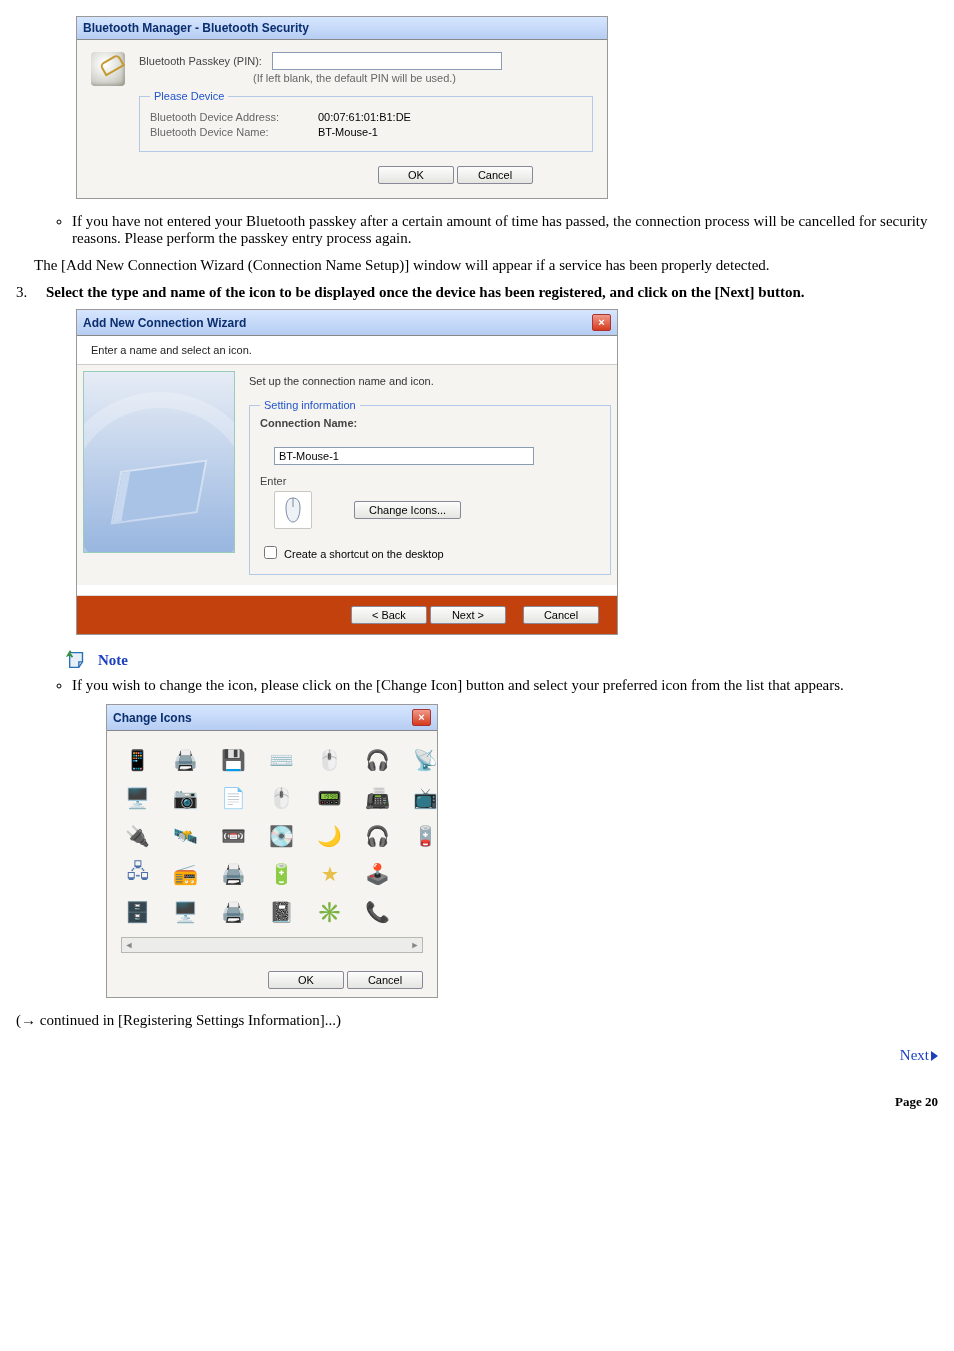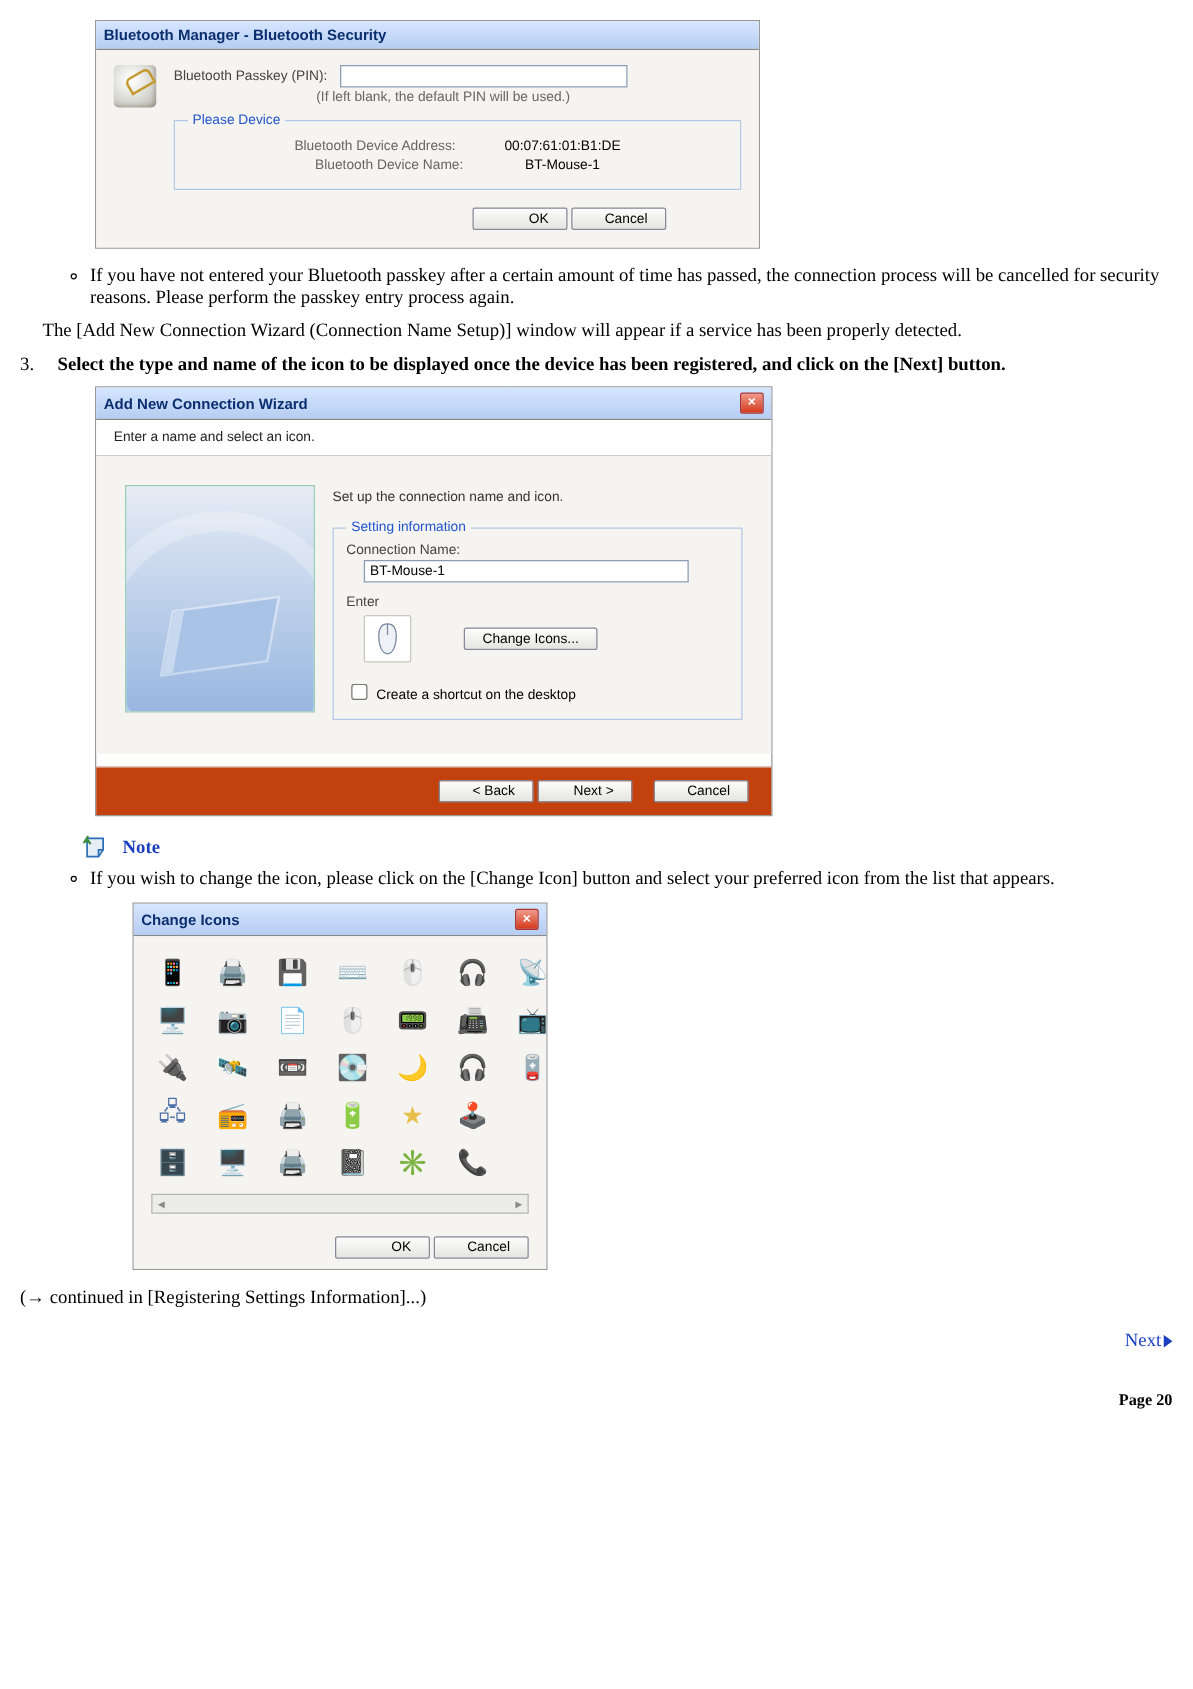--- a/index.html
+++ b/index.html
@@ -43,41 +43,42 @@
     border-radius: 2px;
     cursor: pointer;
   }
   .panel-body { padding: 12px 14px 14px 14px; background: #f5f4f0; }
   fieldset.group {
     border: 1px solid #b4c9e6;
     padding: 6px 10px 10px 10px;
     margin: 4px 0;
   }
   fieldset.group legend { color: #2255cc; font-size: 11px; padding: 0 4px; }
-  .kv { display: flex; gap: 8px; margin: 3px 0; justify-content: center; }
+  .kv { display: flex; gap: 8px; margin: 3px 0; }
   .kv .k { width: 160px; color: #666; }
   .input {
     border: 1px solid #8a9bb3;
     background: #fff;
     height: 18px;
     box-sizing: border-box;
     padding: 0 4px;
     font-family: Tahoma, sans-serif;
     font-size: 11px;
   }
   .btn {
     border: 1px solid #889;
     background: linear-gradient(#fdfdfd,#e4e4e0);
     padding: 2px 14px;
     font-family: Tahoma, sans-serif;
     font-size: 11px;
     border-radius: 2px;
     cursor: pointer;
     display: inline-block;
     min-width: 46px;
+    text-align: center;
   }
   .btnrow { text-align: right; margin-top: 10px; }
   .keyicon {
     width: 34px; height: 34px; border-radius: 4px;
     background: radial-gradient(circle at 40% 35%, #fff 5%, #d6d6d0 60%, #b0b0a0);
     position: relative; flex: none;
     box-shadow: inset -2px -2px 3px rgba(0,0,0,.15);
   }
   .keyicon::after{
     content:""; position:absolute; left:10px; top:6px; width:18px; height:10px;
@@ -103,21 +104,21 @@
     display: inline-block; width: 0; height: 0;
     border-left: 7px solid #1a3fbf;
     border-top: 5px solid transparent;
     border-bottom: 5px solid transparent;
     margin-left: 2px; vertical-align: -1px;
   }
   .pagefoot { text-align: right; margin-top: 30px; font-weight: bold; font-size: 13px; }
 
   
   .wiz-sub { background: #fff; padding: 8px 14px; border-bottom: 1px solid #ccc; font-weight: normal; color:#222; }
-  .wiz-inner { display: flex; gap: 14px; padding: 23px; background: #f5f4f0; }
+  .wiz-inner { display: flex; gap: 14px; padding: 6px; background: #f5f4f0; }
   .wiz-art {
     width: 150px; height: 180px; background: linear-gradient(#e6ecf5,#98b6e0);
     border: 1px solid #9cb; position: relative; overflow:hidden;
   }
   .wiz-art::before{
     content:""; position:absolute; left:-30px; top:20px; width:180px; height:180px;
     border:16px solid rgba(255,255,255,.25); border-radius:50%;
   }
   .wiz-art::after{
     content:""; position:absolute; left:35px; top:95px; width:80px; height:50px;
@@ -200,21 +201,21 @@
     <span>Add New Connection Wizard</span>
     <span class="closex">×</span>
   </div>
   <div class="wiz-sub">Enter a name and select an icon.</div>
   <div class="wiz-inner">
     <div class="wiz-art"></div>
     <div style="flex:1;">
       <div style="margin:4px 0 12px 0; color:#333;">Set up the connection name and icon.</div>
       <fieldset class="group">
         <legend>Setting information</legend>
-        <div style="color:#444; margin-bottom:2px;">Connection Name:</div>
+        <div style="color:#444; margin-bottom:18px;font-weight:bold;">Connection Name:</div>
         <input class="input" style="width: 260px; margin-left: 14px;" value="BT-Mouse-1">
         <div style="color:#444; margin:10px 0 4px 0;">Enter</div>
         <div style="display:flex; align-items:center; gap:42px; margin-left:14px;">
           <div class="icon-preview">
             <svg class="mouse-svg" viewBox="0 0 20 28">
               <path d="M10 2 C5 2 3 6 3 12 C3 20 6 26 10 26 C14 26 17 20 17 12 C17 6 15 2 10 2 Z" fill="#eef2f7" stroke="#7a8aa3" stroke-width="1"></path>
               <line x1="10" y1="2" x2="10" y2="11" stroke="#7a8aa3" stroke-width="1"></line>
             </svg>
           </div>
           <span class="btn">Change Icons...</span>

